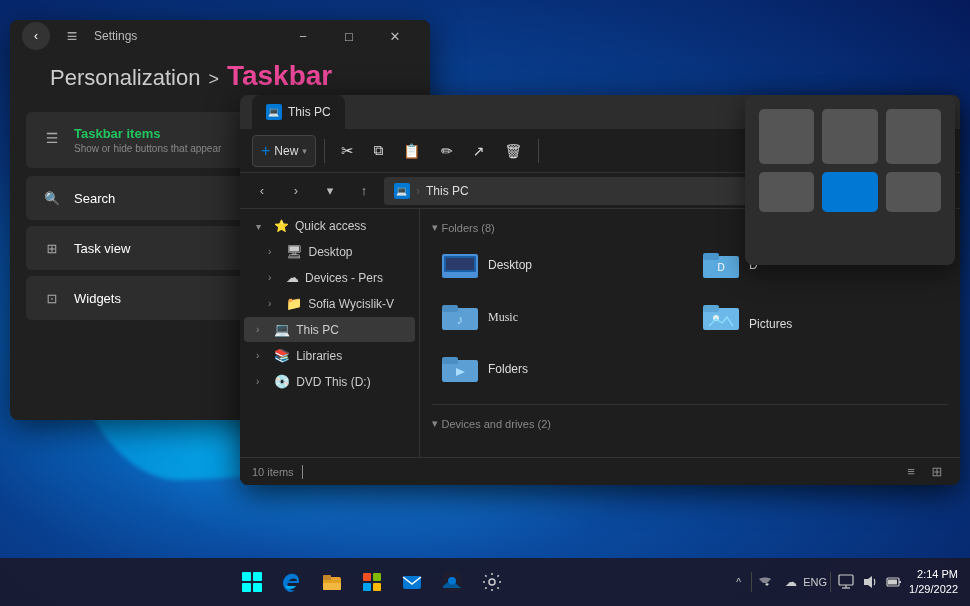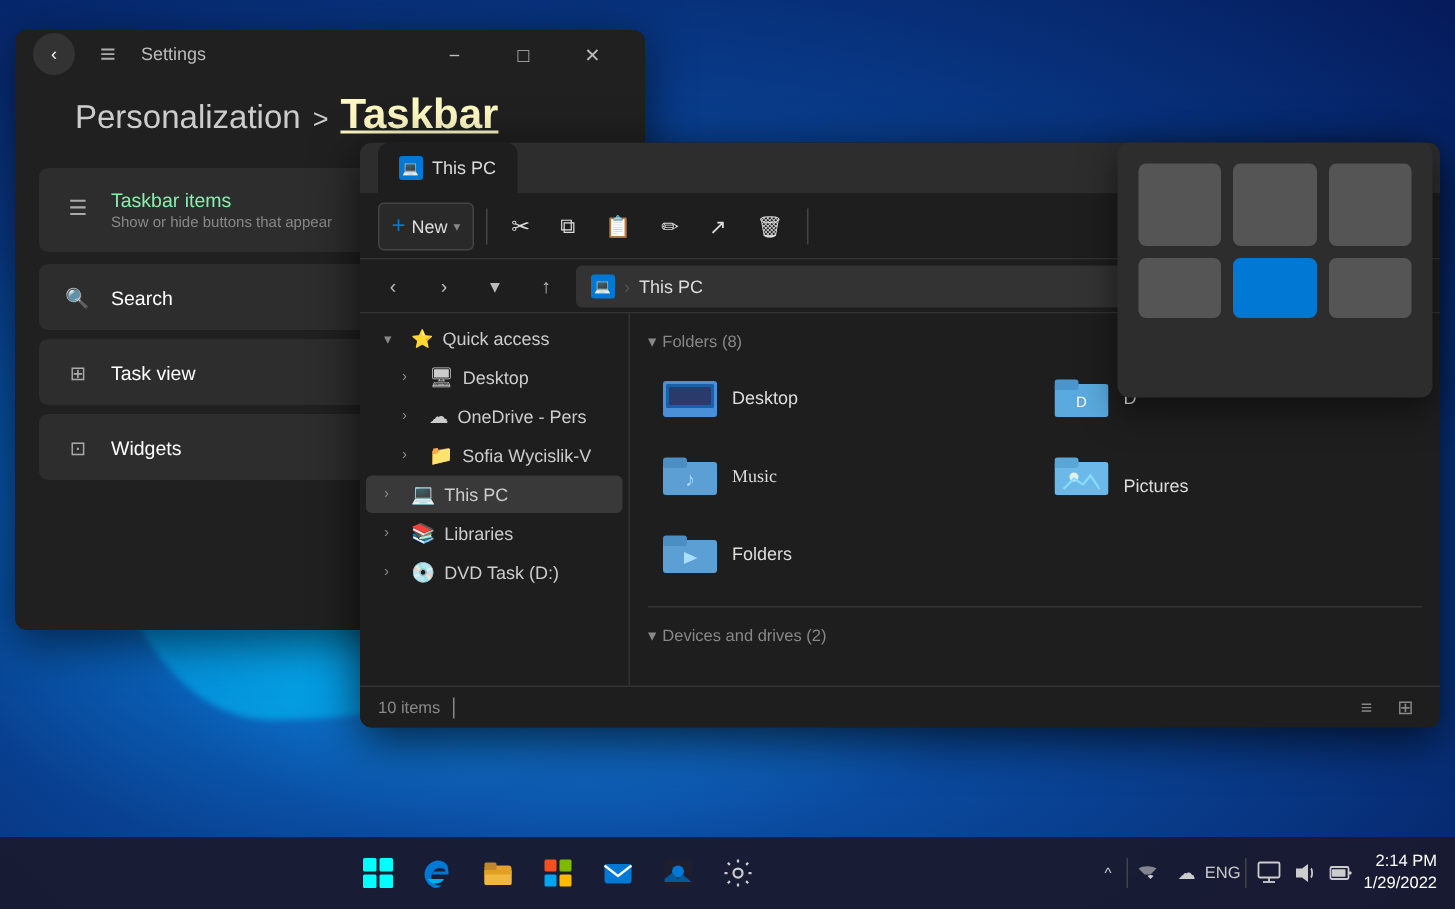--- a/index.html
+++ b/index.html
@@ -137,22 +137,22 @@
     }
     .settings-item-icon {
       width: 20px; height: 20px;
       color: #aaa;
       font-size: 14px;
       display: flex; align-items: center; justify-content: center;
       margin-top: 2px;
     }
     .settings-item-text .label {
       font-size: 13px;
-      color: #86efac;
-      font-weight: 400;
+      color: #22c55e;
+      font-weight: 700;
     }
     .settings-item-text .desc {
       font-size: 10px;
       color: #888;
       margin-top: 2px;
     }
     .search-item, .taskview-item, .widgets-item {
       display: flex;
       align-items: center;
       gap: 12px;
@@ -454,21 +454,21 @@
       <div class="wc-btn">−</div>
       <div class="wc-btn">□</div>
       <div class="wc-btn close">✕</div>
     </div>
   </div>
 
   <div style="padding: 8px 16px 4px;">
     <div style="display:flex;align-items:baseline;gap:8px;">
       <span style="font-size:22px;color:#ccc;font-weight:400;cursor:pointer;margin-left:24px;">Personalization</span>
       <span style="color:#ccc;font-size:18px;">&gt;</span>
-      <span style="font-size:28px;color:#fef9c3;font-weight:600;text-decoration:underline;">Taskbar</span>
+      <span style="font-size:28px;color:#ec4899;font-weight:600;">Taskbar</span>
     </div>
   </div>
 
   <div class="settings-content">
     <div class="settings-item">
       <div class="settings-item-icon">☰</div>
       <div class="settings-item-text">
         <div class="label">Taskbar items</div>
         <div class="desc">Show or hide buttons that appear</div>
       </div>
@@ -558,41 +558,41 @@
         <span>Quick access</span>
       </div>
       <div class="sidebar-item" style="padding-left:24px;">
         <span class="chevron">›</span>
         <span style="font-size:13px;">🖥</span>
         <span>Desktop</span>
       </div>
       <div class="sidebar-item" style="padding-left:24px;">
         <span class="chevron">›</span>
         <span style="font-size:13px;">☁</span>
-        <span style="overflow:hidden;text-overflow:ellipsis;white-space:nowrap;max-width:100px;">OneDrive - Pers</span>
+        <span style="overflow:hidden;text-overflow:ellipsis;white-space:nowrap;max-width:100px;">Devices - Pers</span>
       </div>
       <div class="sidebar-item" style="padding-left:24px;">
         <span class="chevron">›</span>
         <span style="font-size:13px;color:#e8a030;">📁</span>
         <span style="overflow:hidden;text-overflow:ellipsis;white-space:nowrap;max-width:100px;">Sofia Wycislik-V</span>
       </div>
       <div class="sidebar-item active">
         <span class="chevron">›</span>
         <span style="font-size:13px;">💻</span>
         <span>This PC</span>
       </div>
       <div class="sidebar-item">
         <span class="chevron">›</span>
         <span style="font-size:13px;">📚</span>
         <span>Libraries</span>
       </div>
       <div class="sidebar-item">
         <span class="chevron">›</span>
         <span style="font-size:13px;">💿</span>
-        <span>DVD Task (D:)</span>
+        <span>DVD This (D:)</span>
       </div>
     </div>
 
     <div class="explorer-main">
       <div class="folder-section-label">
         <span>▾</span>
         <span>Folders (8)</span>
       </div>
       <div class="folder-grid">
 

